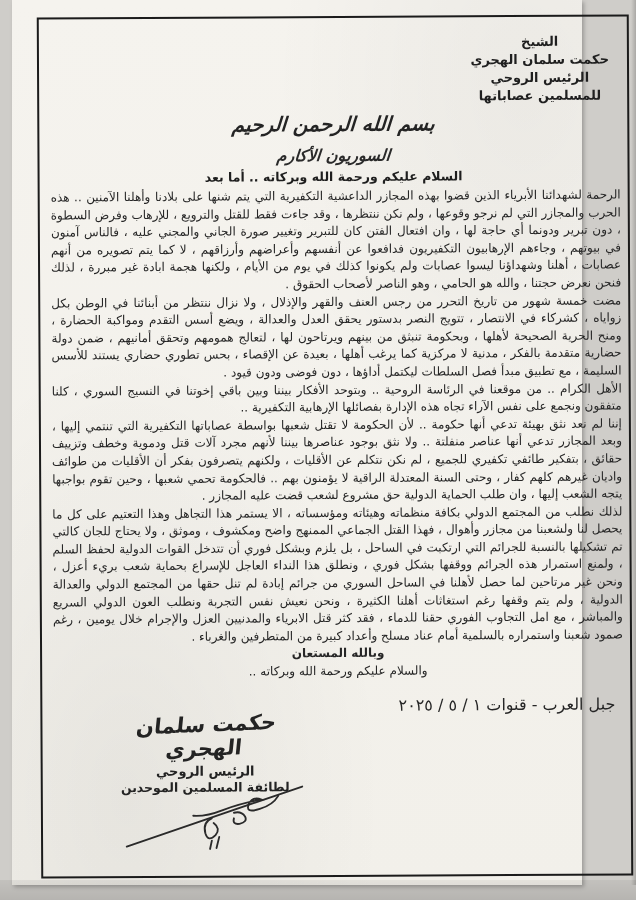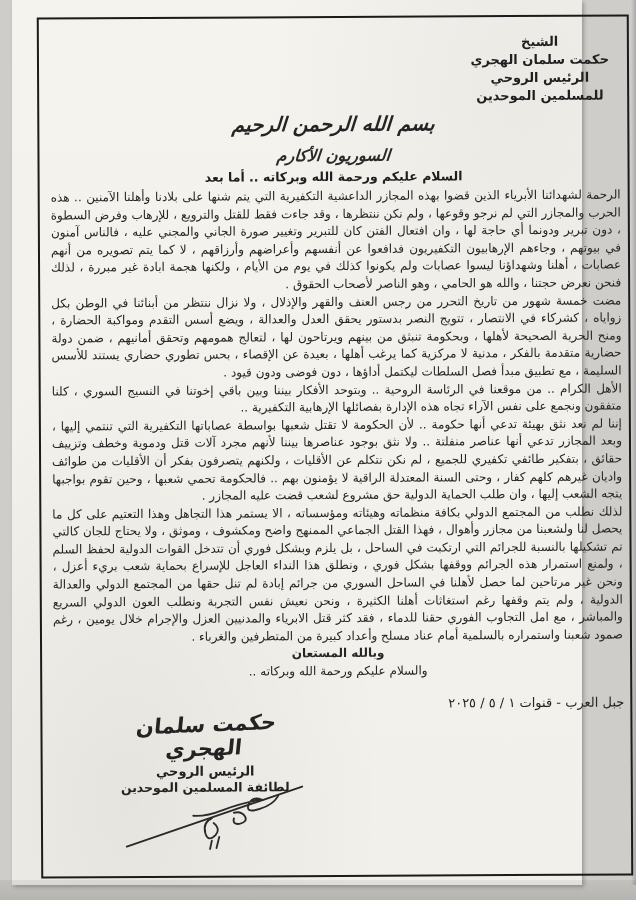--- a/index.html
+++ b/index.html
@@ -45,22 +45,22 @@
   }
   .body-text{
     position:absolute;top:170px;right:7px;left:11px;
     font-size:12px;line-height:17.6px;text-align:justify;color:#262626;
   }
   .body-text p{margin:0;}
   .body-text .lead{font-weight:normal;}
   .center-line{text-align:center;}
   .invocation{font-weight:bold;}
   .dateline{
-    position:absolute;top:678px;right:6px;
-    font-size:13px;color:#262626;letter-spacing:0.5px;
+    position:absolute;top:678px;right:15px;
+    font-size:16px;color:#262626;letter-spacing:0.5px;
   }
   .sig-block{
     position:absolute;top:694px;left:55px;width:215px;text-align:center;color:#232323;
   }
   .sig-name{
     font-size:21px;font-weight:bold;letter-spacing:-1.5px;
     transform:rotate(-2deg) skewX(-8deg);
     line-height:24px;
   }
   .sig-title1{font-size:13px;font-weight:bold;letter-spacing:4px;line-height:17px;margin-top:2px;}
@@ -81,21 +81,21 @@
 </head>
 <body>
 
 <div class="paper">
   <div class="frame">
 
     <div class="letterhead">
       <div>الشيخ</div>
       <div>حكمت سلمان الهجري</div>
       <div>الرئيس الروحي</div>
-      <div>للمسلمين الموحدين</div>
+      <div>للمسلمين عصاباتها</div>
     </div>
 
     <div class="basmala">بسم الله الرحمن الرحيم</div>
 
     <div class="addressee">السوريون الأكارم</div>
 
     <div class="salutation">السلام عليكم ورحمة الله وبركاته .. أما بعد</div>
 
     <div class="body-text">
       <p>الرحمة لشهدائنا الأبرياء الذين قضوا بهذه المجازر الداعشية التكفيرية التي يتم شنها على بلادنا وأهلنا الآمنين .. هذه الحرب والمجازر التي لم نرجو وقوعها ، ولم نكن ننتظرها ، وقد جاءت فقط للقتل والترويع ، للإرهاب وفرض السطوة ، دون تبرير ودونما أي حاجة لها ، وان افتعال الفتن كان للتبرير وتغيير صورة الجاني والمجني عليه ، فالناس آمنون في بيوتهم ، وجاءهم الإرهابيون التكفيريون فدافعوا عن أنفسهم وأعراضهم وأرزاقهم ، لا كما يتم تصويره من أنهم عصابات ، أهلنا وشهداؤنا ليسوا عصابات ولم يكونوا كذلك في يوم من الأيام ، ولكنها هجمة ابادة غير مبررة ، لذلك فنحن نعرض حجتنا ، والله هو الحامي ، وهو الناصر لأصحاب الحقوق .</p>

